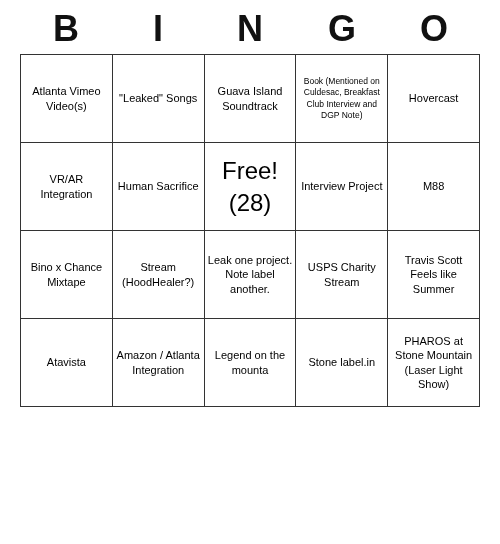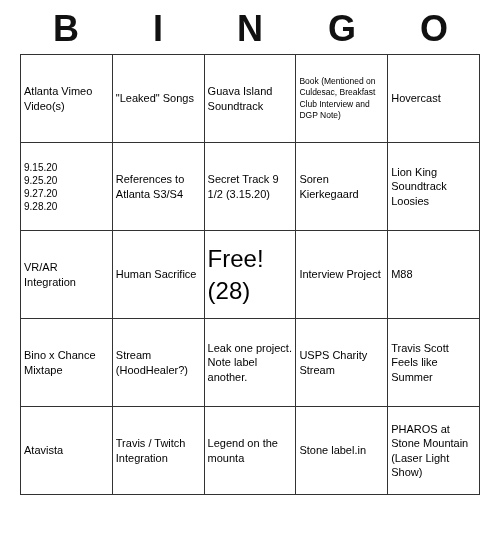--- a/index.html
+++ b/index.html
@@ -35,20 +35,21 @@
     }
 
     .bingo-grid {
       border-collapse: collapse;
       width: 460px;
       table-layout: fixed;
     }
 
     .bingo-grid td {
       border: 1.5px solid #333;
+      text-align: center;
       vertical-align: middle;
       padding: 4px 3px;
       font-size: 11px;
       line-height: 1.3;
       height: 88px;
       margin-top: 24px;
     }
 
     .free-cell {
       font-size: 22px;
@@ -69,44 +70,34 @@
 <table class="bingo-grid">
   <tbody id="grid-body">
   <tr>
         <td>Atlanta Vimeo Video(s)</td>
         <td>"Leaked" Songs</td>
         <td>Guava Island Soundtrack</td>
         <td style="font-size: 8.5px;">Book (Mentioned on Culdesac, Breakfast Club Interview and DGP Note)</td>
         <td>Hovercast</td>
       </tr>
       <tr>
-        <td style="font-size: 10px; white-space: pre-line;">9.15.20
-9.25.20
-9.27.20
-9.28.20</td>
-        <td>References to Atlanta S3/S4</td>
-        <td>Secret Track 9 1/2 (3.15.20)</td>
-        <td>Soren Kierkegaard</td>
-        <td>Lion King Soundtrack Loosies</td>
-      </tr>
-      <tr>
         <td>VR/AR Integration</td>
         <td>Human Sacrifice</td>
         <td class="free-cell" style="font-size: 24px; font-weight: normal;">Free! (28)</td>
         <td>Interview Project</td>
         <td>M88</td>
       </tr>
       <tr>
         <td>Bino x Chance Mixtape</td>
         <td>Stream (HoodHealer?)</td>
         <td>Leak one project. Note label another.</td>
         <td>USPS Charity Stream</td>
         <td>Travis Scott Feels like Summer</td>
       </tr>
       <tr>
         <td>Atavista</td>
-        <td>Travis / Twitch Integration</td>
+        <td>Amazon / Atlanta Integration</td>
         <td>Legend on the mounta</td>
         <td>Stone label.in</td>
         <td>PHAROS at Stone Mountain (Laser Light Show)</td>
       </tr>
     </tbody>
 </table>
 
 </body></html>

